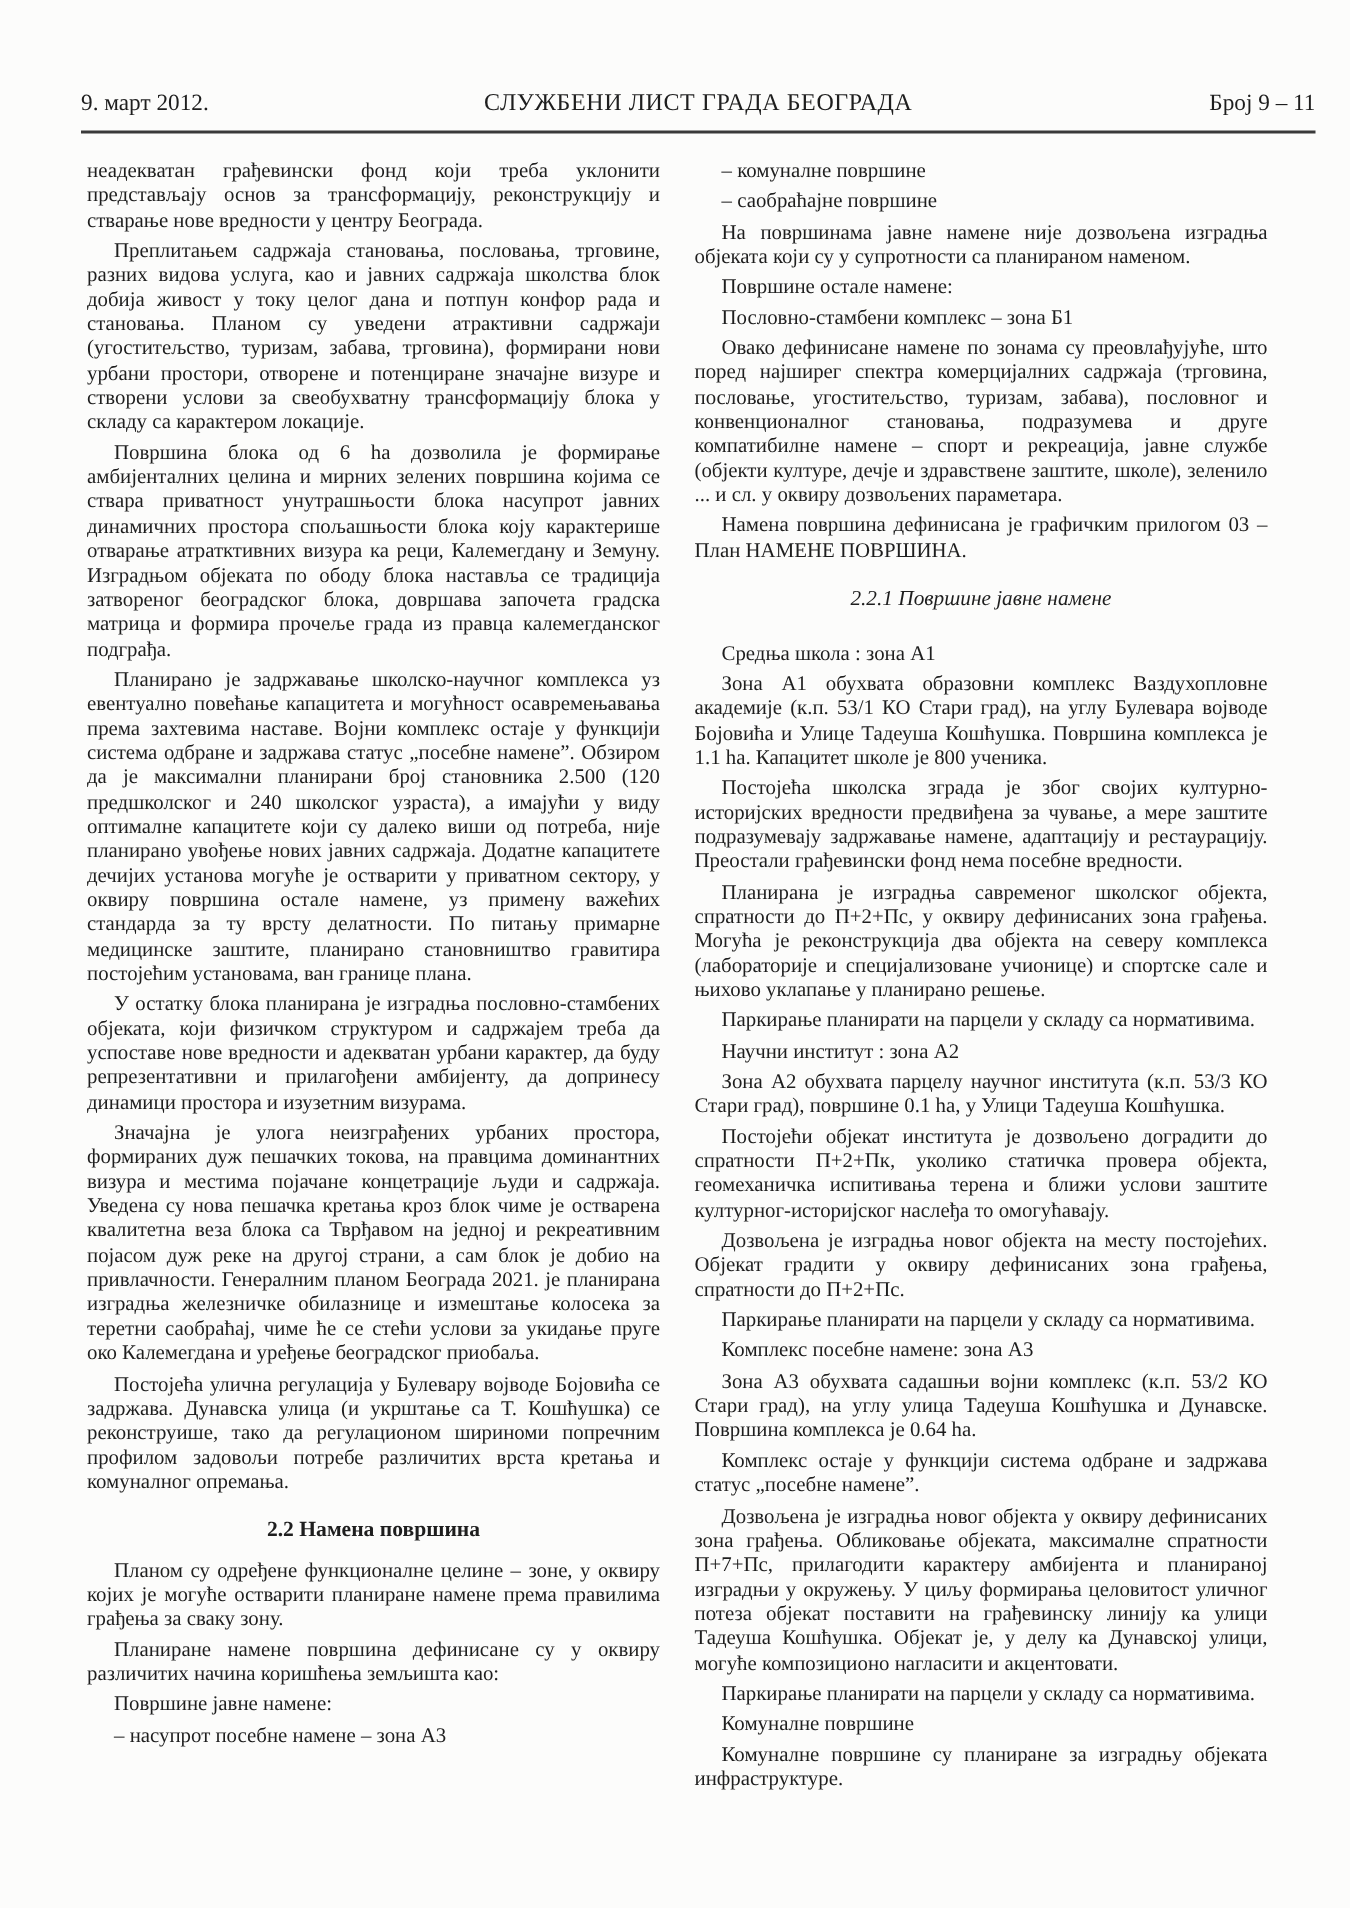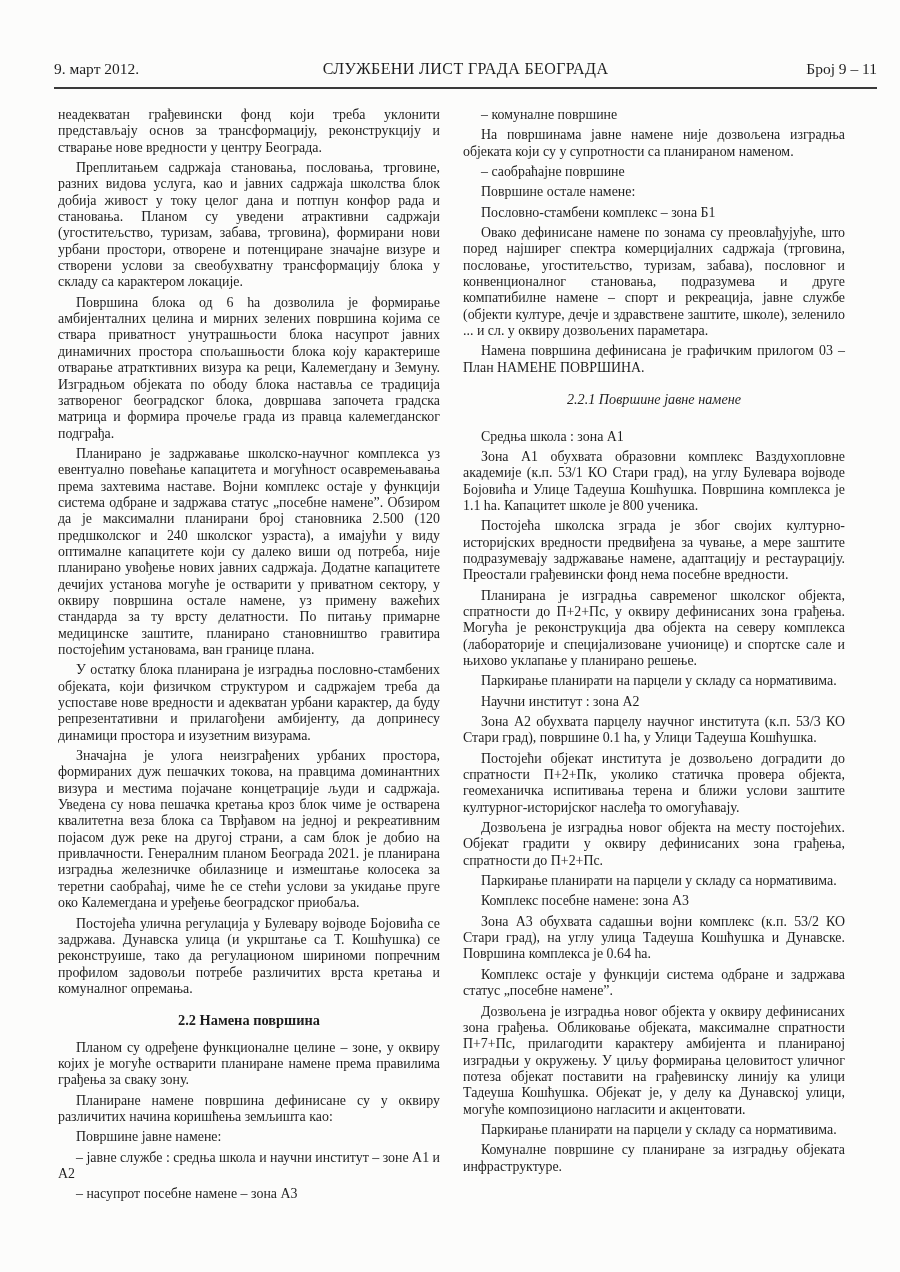--- a/index.html
+++ b/index.html
@@ -71,44 +71,44 @@
         <p class="para body">Преплитањем садржаја становања, пословања, трговине, разних видова услуга, као и јавних садржаја школства блок добија живост у току целог дана и потпун конфор рада и становања. Планом су уведени атрактивни садржаји (угоститељство, туризам, забава, трговина), формирани нови урбани простори, отворене и потенциране значајне визуре и створени услови за свеобухватну трансформацију блока у складу са карактером локације.</p>
         <p class="para body">Површина блока од 6 ha дозволила је формирање амбијенталних целина и мирних зелених површина којима се ствара приватност унутрашњости блока насупрот јавних динамичних простора спољашњости блока коју карактерише отварање атратктивних визура ка реци, Калемегдану и Земуну. Изградњом објеката по ободу блока наставља се традиција затвореног београдског блока, довршава започета градска матрица и формира прочеље града из правца калемегданског подграђа.</p>
         <p class="para body">Планирано је задржавање школско-научног комплекса уз евентуално повећање капацитета и могућност осавремењавања према захтевима наставе. Војни комплекс остаје у функцији система одбране и задржава статус „посебне намене”. Обзиром да је максимални планирани број становника 2.500 (120 предшколског и 240 школског узраста), а имајући у виду оптималне капацитете који су далеко виши од потреба, није планирано увођење нових јавних садржаја. Додатне капацитете дечијих установа могуће је остварити у приватном сектору, у оквиру површина остале намене, уз примену важећих стандарда за ту врсту делатности. По питању примарне медицинске заштите, планирано становништво гравитира постојећим установама, ван границе плана.</p>
         <p class="para body">У остатку блока планирана је изградња пословно-стамбених објеката, који физичком структуром и садржајем треба да успоставе нове вредности и адекватан урбани карактер, да буду репрезентативни и прилагођени амбијенту, да допринесу динамици простора и изузетним визурама.</p>
         <p class="para body">Значајна је улога неизграђених урбаних простора, формираних дуж пешачких токова, на правцима доминантних визура и местима појачане концетрације људи и садржаја. Уведена су нова пешачка кретања кроз блок чиме је остварена квалитетна веза блока са Тврђавом на једној и рекреативним појасом дуж реке на другој страни, а сам блок је добио на привлачности. Генералним планом Београда 2021. је планирана изградња железничке обилазнице и измештање колосека за теретни саобраћај, чиме ће се стећи услови за укидање пруге око Калемегдана и уређење београдског приобаља.</p>
         <p class="para body">Постојећа улична регулација у Булевару војводе Бојовића се задржава. Дунавска улица (и укрштање са Т. Кошћушка) се реконструише, тако да регулационом шириноми попречним профилом задовољи потребе различитих врста кретања и комуналног опремања.</p>
         <p class="para h-bold">2.2 Намена површина</p>
         <p class="para body">Планом су одређене функционалне целине – зоне, у оквиру којих је могуће остварити планиране намене према правилима грађења за сваку зону.</p>
         <p class="para body">Планиране намене површина дефинисане су у оквиру различитих начина коришћења земљишта као:</p>
         <p class="para body">Површине јавне намене:</p>
-        <p class="para body">– јавне службе : средња школа и научни институт – зоне А1 и А2</p>
         <p class="para body">– насупрот посебне намене – зона А3</p>
       </div>
     <div class="col">
         <p class="para body">– комуналне површине</p>
+        <p class="para body">– саобраћајне површине</p>
         <p class="para body">На површинама јавне намене није дозвољена изградња објеката који су у супротности са планираном наменом.</p>
-        <p class="para body">– саобраћајне површине</p>
         <p class="para body">Површине остале намене:</p>
         <p class="para body">Пословно-стамбени комплекс – зона Б1</p>
         <p class="para body">Овако дефинисане намене по зонама су преовлађујуће, што поред најширег спектра комерцијалних садржаја (трговина, пословање, угоститељство, туризам, забава), пословног и конвенционалног становања, подразумева и друге компатибилне намене – спорт и рекреација, јавне службе (објекти културе, дечје и здравствене заштите, школе), зеленило ... и сл. у оквиру дозвољених параметара.</p>
         <p class="para body">Намена површина дефинисана је графичким прилогом 03 – План НАМЕНЕ ПОВРШИНА.</p>
         <p class="para h-italic">2.2.1 Површине јавне намене</p>
         <p class="para body">Средња школа : зона А1</p>
         <p class="para body">Зона А1 обухвата образовни комплекс Ваздухопловне академије (к.п. 53/1 КО Стари град), на углу Булевара војводе Бојовића и Улице Тадеуша Кошћушка. Површина комплекса је 1.1 ha. Капацитет школе је 800 ученика.</p>
         <p class="para body">Постојећа школска зграда је због својих културно-историјских вредности предвиђена за чување, а мере заштите подразумевају задржавање намене, адаптацију и рестаурацију. Преостали грађевински фонд нема посебне вредности.</p>
         <p class="para body">Планирана је изградња савременог школског објекта, спратности до П+2+Пс, у оквиру дефинисаних зона грађења. Могућа је реконструкција два објекта на северу комплекса (лабораторије и специјализоване учионице) и спортске сале и њихово уклапање у планирано решење.</p>
         <p class="para body">Паркирање планирати на парцели у складу са нормативима.</p>
         <p class="para body">Научни институт : зона А2</p>
         <p class="para body">Зона А2 обухвата парцелу научног института (к.п. 53/3 КО Стари град), површине 0.1 ha, у Улици Тадеуша Кошћушка.</p>
         <p class="para body">Постојећи објекат института је дозвољено доградити до спратности П+2+Пк, уколико статичка провера објекта, геомеханичка испитивања терена и ближи услови заштите културног-историјског наслеђа то омогућавају.</p>
         <p class="para body">Дозвољена је изградња новог објекта на месту постојећих. Објекат градити у оквиру дефинисаних зона грађења, спратности до П+2+Пс.</p>
         <p class="para body">Паркирање планирати на парцели у складу са нормативима.</p>
         <p class="para body">Комплекс посебне намене: зона А3</p>
         <p class="para body">Зона А3 обухвата садашњи војни комплекс (к.п. 53/2 КО Стари град), на углу улица Тадеуша Кошћушка и Дунавске. Површина комплекса је 0.64 ha.</p>
         <p class="para body">Комплекс остаје у функцији система одбране и задржава статус „посебне намене”.</p>
         <p class="para body">Дозвољена је изградња новог објекта у оквиру дефинисаних зона грађења. Обликовање објеката, максималне спратности П+7+Пс, прилагодити карактеру амбијента и планираној изградњи у окружењу. У циљу формирања целовитост уличног потеза објекат поставити на грађевинску линију ка улици Тадеуша Кошћушка. Објекат је, у делу ка Дунавској улици, могуће композиционо нагласити и акцентовати.</p>
         <p class="para body">Паркирање планирати на парцели у складу са нормативима.</p>
+        <p class="para body">Комуналне површине</p>
         <p class="para body">Комуналне површине су планиране за изградњу објеката инфраструктуре.</p>
       </div>
   </div>
 
 </div>
 
 </body></html>

